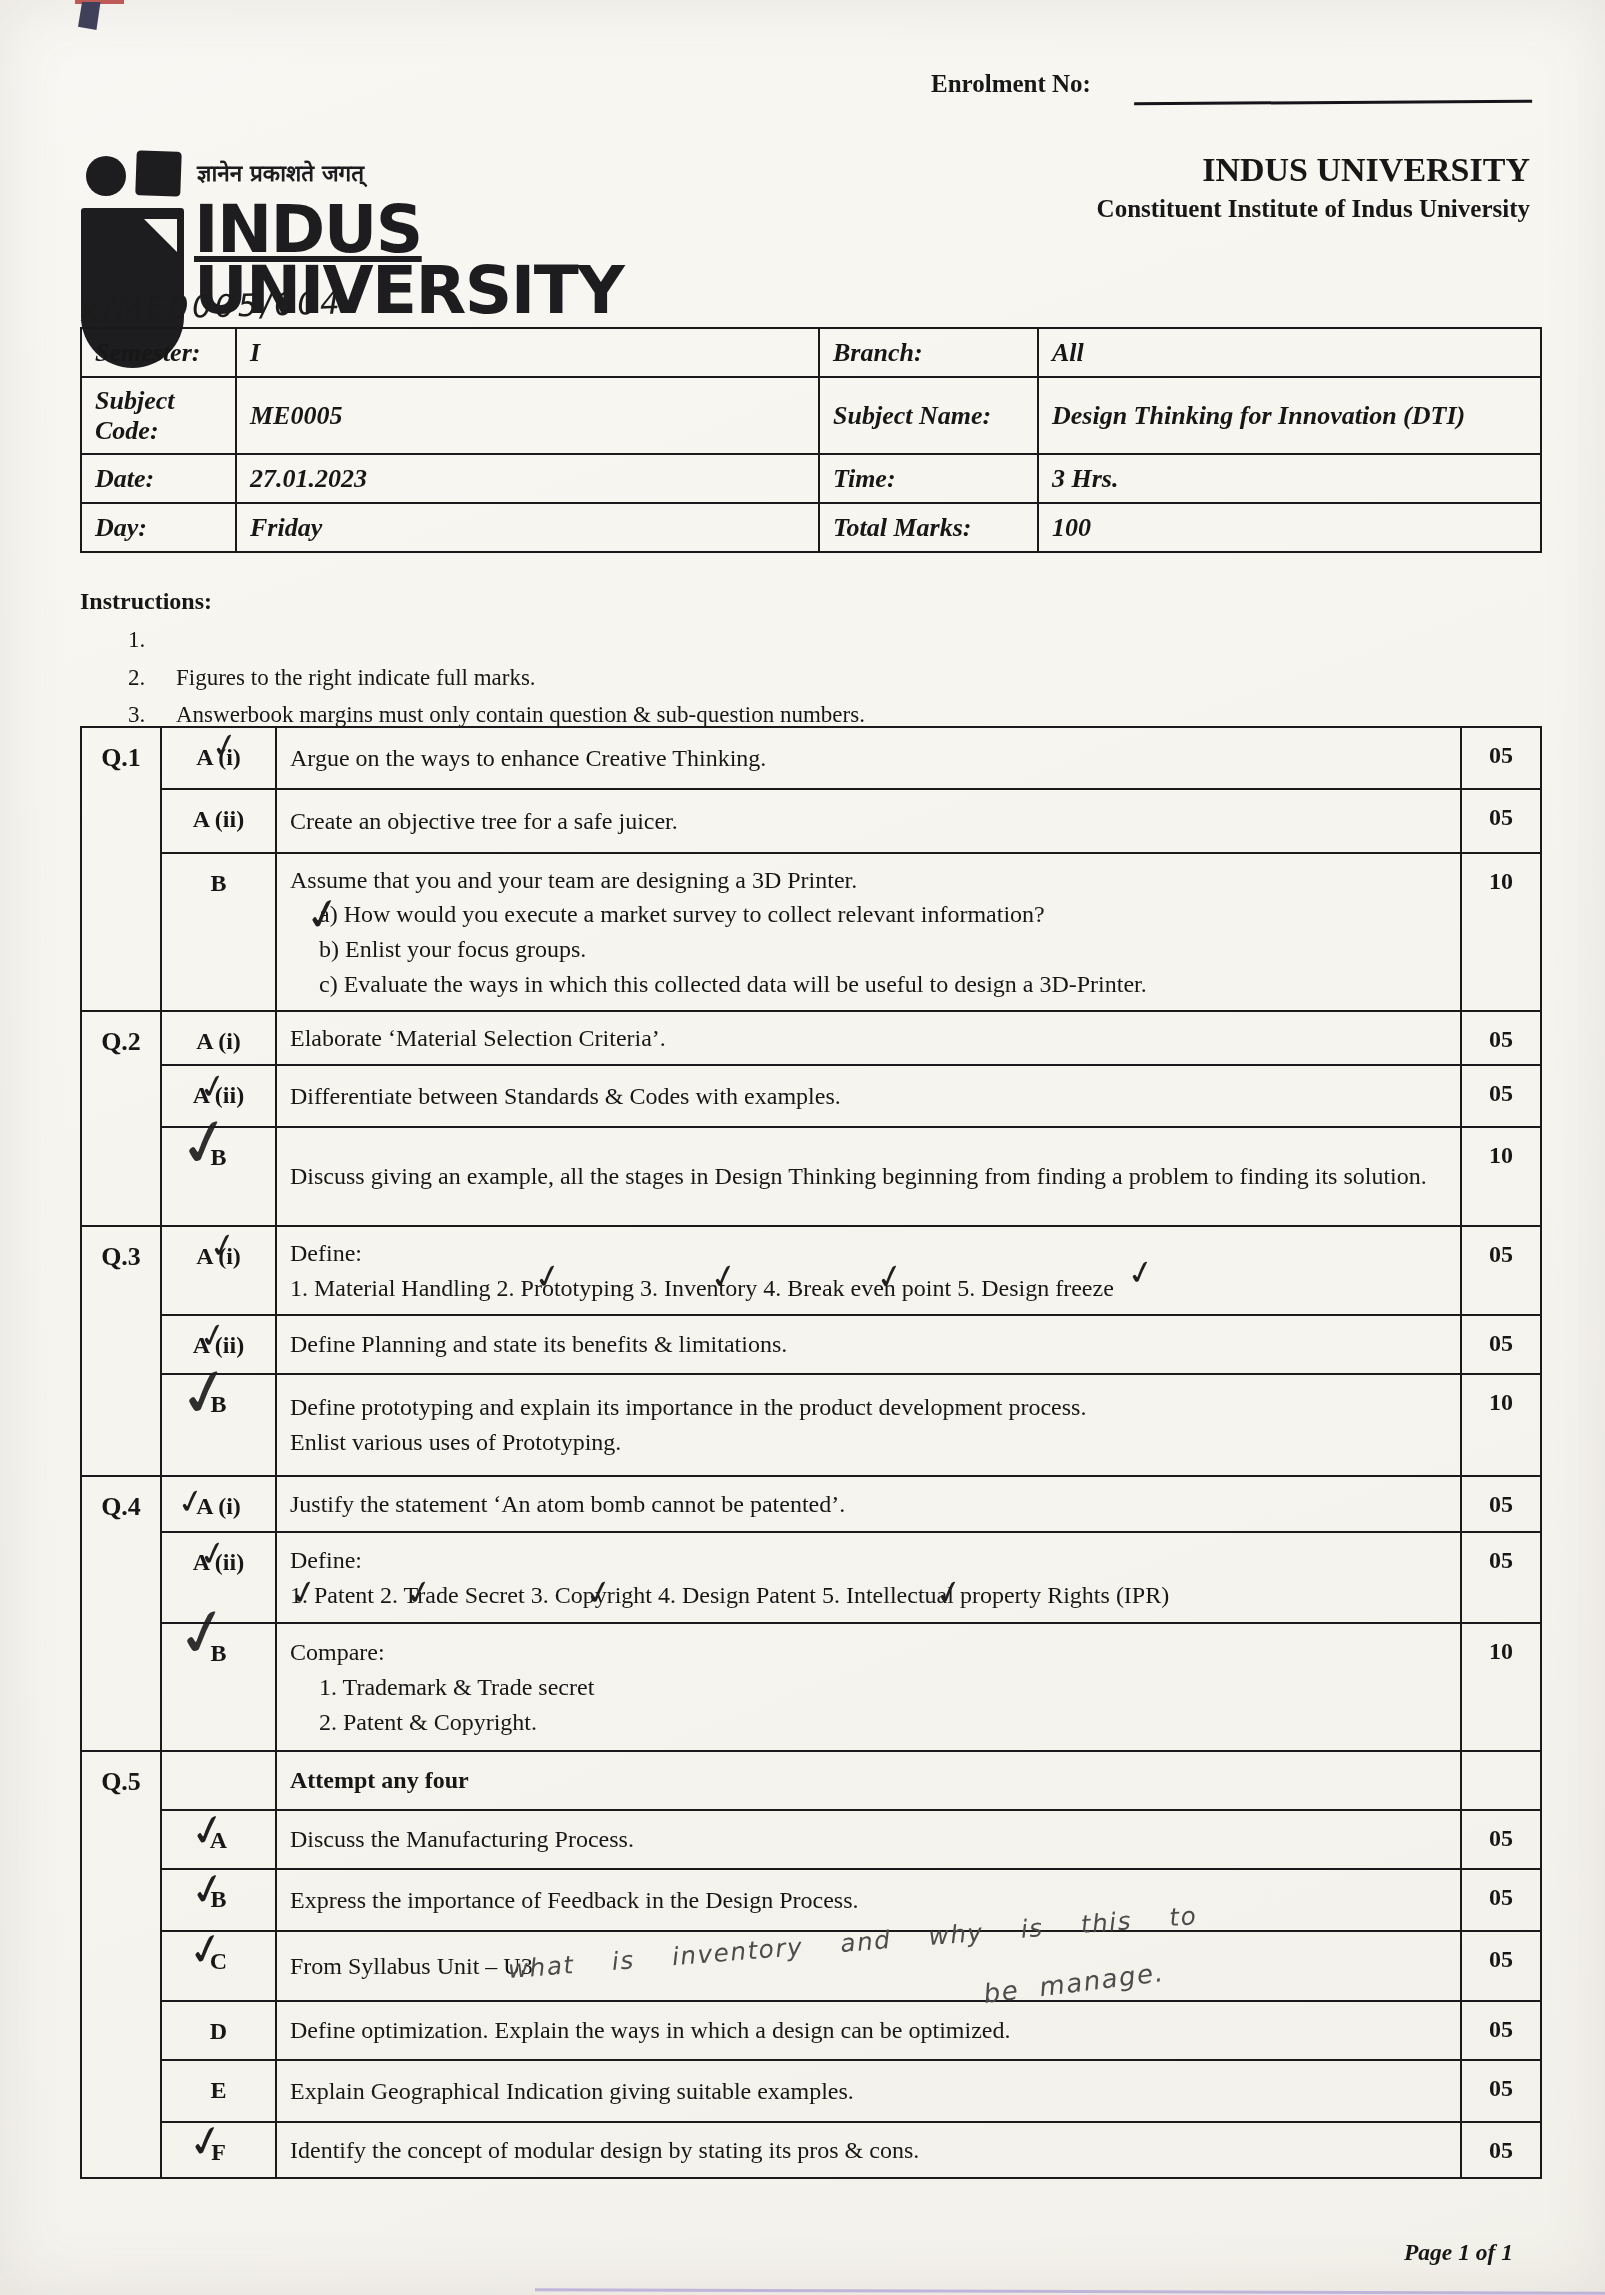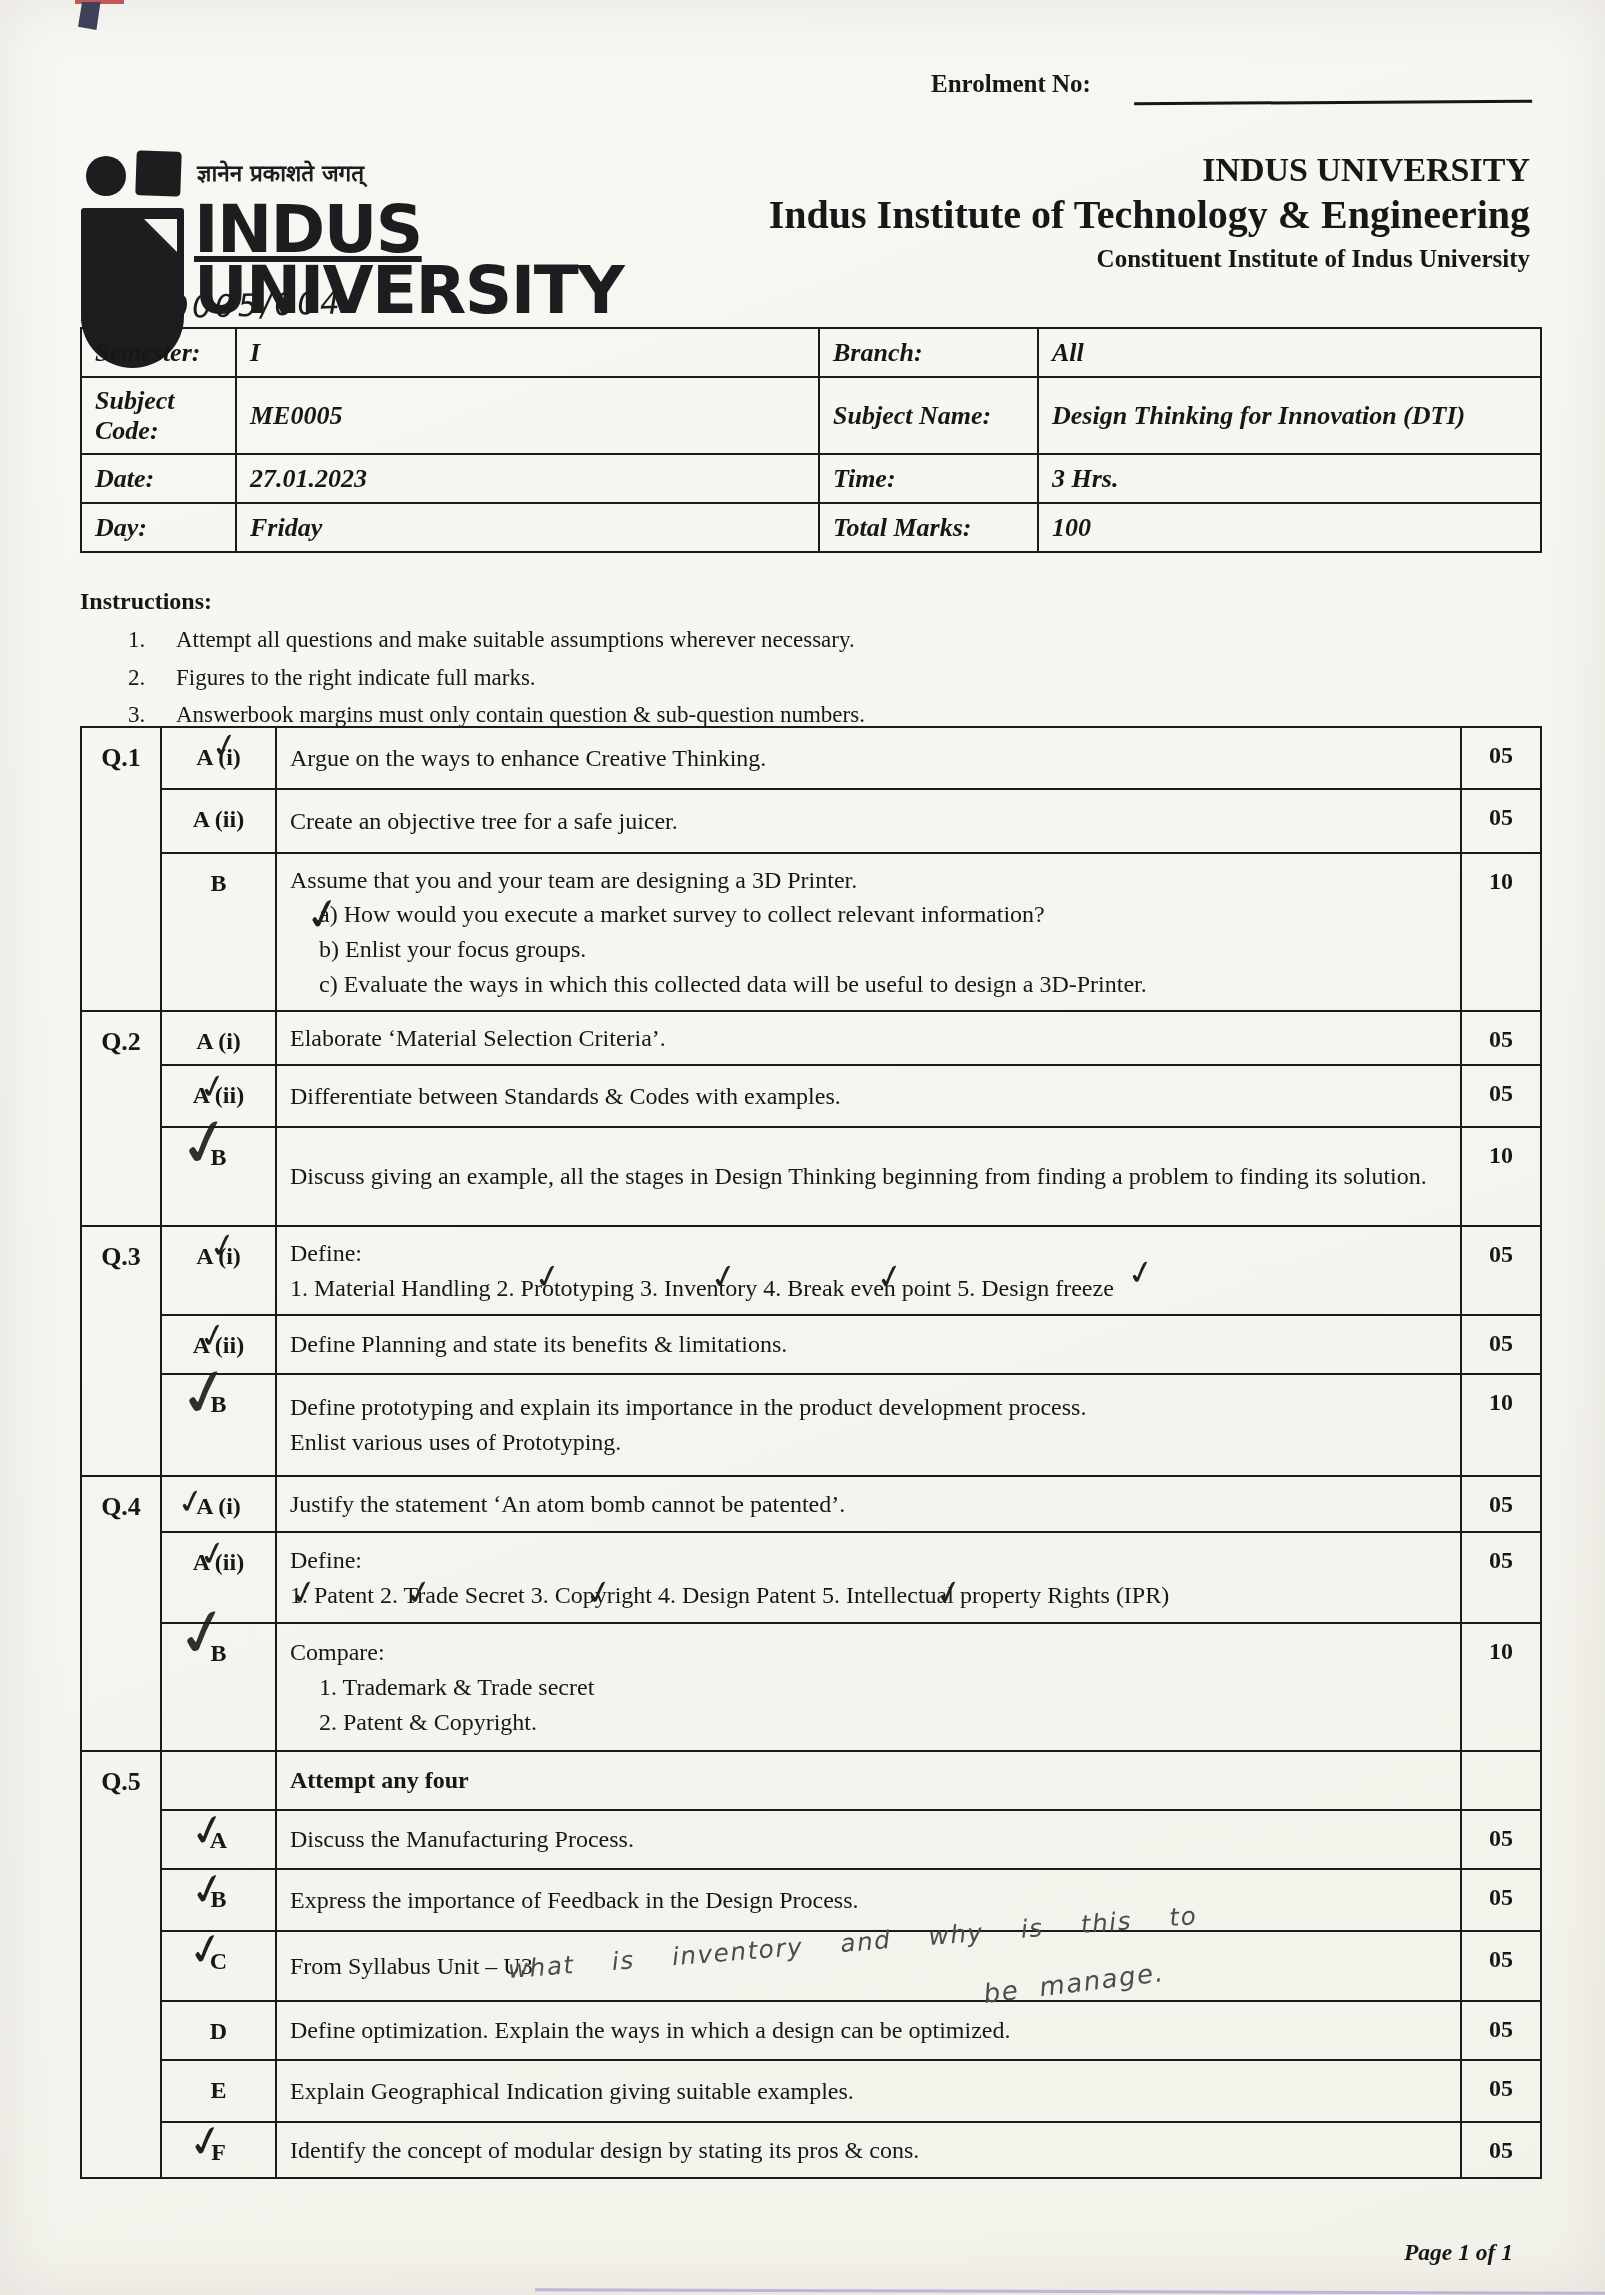--- a/index.html
+++ b/index.html
@@ -104,21 +104,20 @@
     <div class="abs logo-shield"></div>
     <div class="abs logo-motto">ज्ञानेन प्रकाशते जगत्</div>
     <div class="abs logo-name logo-name1">INDUS</div>
     <div class="abs logo-name logo-name2">UNIVERSITY</div>
   </div>
 
   <div class="abs hand paper-code">x/ME0005/004</div>
 
   <div class="abs hdr">
     <div class="hdr-univ">INDUS UNIVERSITY</div>
-    <div class="hdr-inst">Indus Institute of Technology &amp; Engineering</div>
     <div class="hdr-const">Constituent Institute of Indus University</div>
   </div>
 
   <table class="abs info-table">
     <colgroup>
         <col style="width:155px">
         <col style="width:583px">
         <col style="width:219px">
         <col style="width:503px">
       </colgroup>
@@ -147,21 +146,20 @@
       <td>Total Marks:</td>
       <td>100</td>
     </tr>
   </tbody>
     </table>
 
   <div class="abs instr">
     <div class="instr-title">Instructions:</div>
     <div class="instr-row">
       <span class="instr-num">1.</span>
-      <span class="instr-text">Attempt all questions and make suitable assumptions wherever necessary.</span>
     </div>
     <div class="instr-row">
       <span class="instr-num">2.</span>
       <span class="instr-text">Figures to the right indicate full marks.</span>
     </div>
     <div class="instr-row">
       <span class="instr-num">3.</span>
       <span class="instr-text">Answerbook margins must only contain question &amp; sub-question numbers.</span>
     </div>
   </div>

